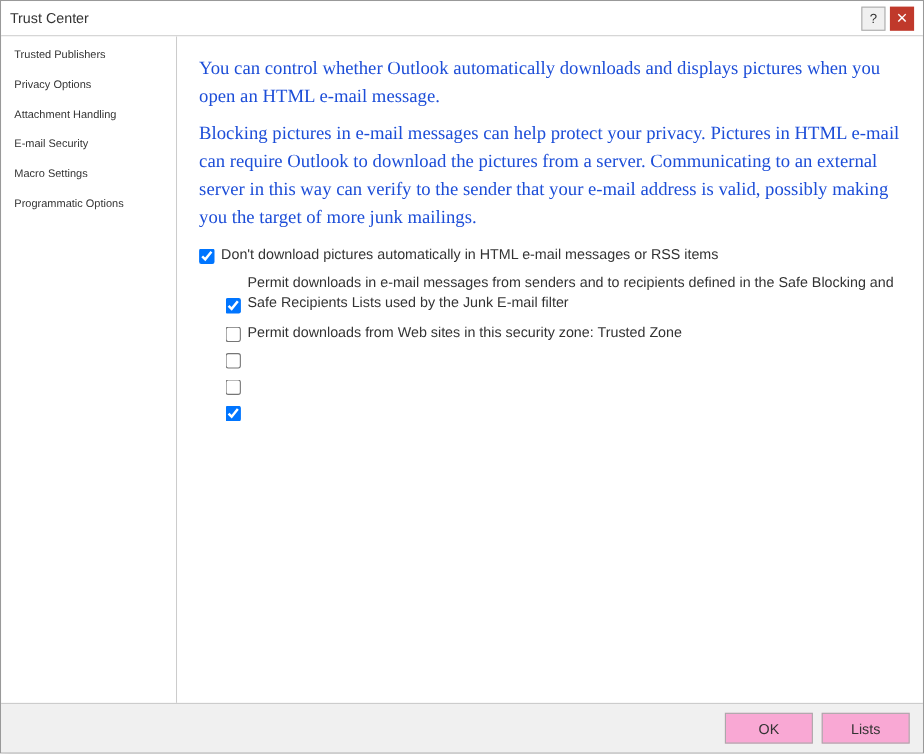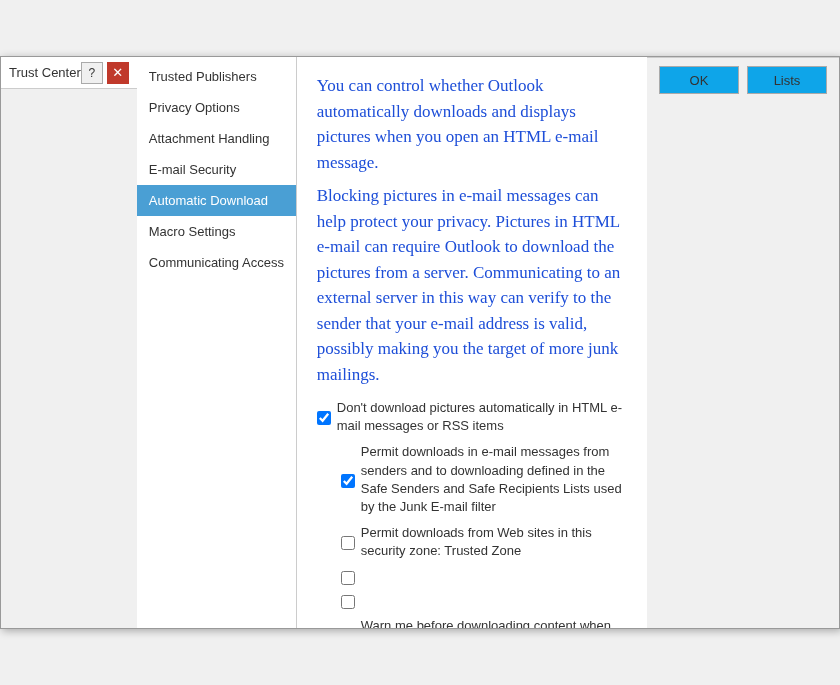--- a/index.html
+++ b/index.html
@@ -7,25 +7,25 @@
       font-family: 'Segoe UI', Tahoma, sans-serif;
       font-size: 13px;
       background: #f0f0f0;
       display: flex;
       align-items: center;
       justify-content: center;
       height: 100vh;
     }
     .dialog {
       width: 840px;
-      height: 573px;
+      height: 685px;
       background: #f0f0f0;
       border: 1px solid #999;
       display: flex;
-      flex-direction: row;
+      flex-direction: column;
       box-shadow: 2px 2px 8px rgba(0,0,0,0.3);
     }
     .title-bar {
       background: #fff;
       border-bottom: 1px solid #ccc;
       display: flex;
       align-items: center;
       justify-content: space-between;
       padding: 6px 8px;
       height: 32px;
@@ -77,21 +77,21 @@
       width: 160px;
       background: #fff;
       border-right: 1px solid #ccc;
       padding: 4px 0;
       flex-shrink: 0;
     }
     .sidebar-item {
       padding: 8px 12px;
       cursor: pointer;
       color: #333;
-      font-size: 13px;
+      font-size: 10px;
       white-space: nowrap;
     }
     .sidebar-item.active {
       background: #4a9fd4;
       color: white;
     }
     .content-area {
       flex: 1;
       padding: 16px 20px;
       overflow-y: auto;
@@ -105,21 +105,21 @@
       font-family: Liberation Serif, serif;
     }
     .description p {
       margin-bottom: 8px;
     }
     .options-section {
       margin-top: 8px;
     }
     .checkbox-row {
       display: flex;
-      align-items: center;
+      align-items: flex-end;
       margin-bottom: 8px;
       gap: 6px;
     }
     .checkbox-row input[type="checkbox"] {
       margin-top: 2px;
       flex-shrink: 0;
       width: 14px;
       height: 14px;
       cursor: pointer;
     }
@@ -137,21 +137,21 @@
       border-top: 1px solid #ccc;
       padding: 8px 12px;
       display: flex;
       justify-content: flex-end;
       gap: 8px;
     }
     .footer-btn {
       min-width: 80px;
       height: 28px;
       border: 1px solid #aaa;
-      background: #0ea5e9;
+      background: #f9a8d4;
       cursor: pointer;
       font-size: 13px;
       color: #333;
       padding: 0 16px;
     }
   </style>
 </head>
 <body>
 
 <div class="dialog">
@@ -166,23 +166,22 @@
     </div>
   </div>
 
   <div class="dialog-body">
 
     <div class="sidebar">
       <div class="sidebar-item">Trusted Publishers</div>
       <div class="sidebar-item">Privacy Options</div>
       <div class="sidebar-item">Attachment Handling</div>
       <div class="sidebar-item">E-mail Security</div>
-      <div class="sidebar-item active">Automatic Download</div>
       <div class="sidebar-item">Macro Settings</div>
-      <div class="sidebar-item">Communicating Access</div>
+      <div class="sidebar-item">Programmatic Options</div>
     </div>
 
     <div class="content-area">
       <div class="description">
         <p>You can control whether Outlook automatically downloads and displays pictures when you open an HTML e-mail message.</p>
         <p>Blocking pictures in e-mail messages can help protect your privacy. Pictures in HTML e-mail can require Outlook to download the pictures from a server. Communicating to an external server in this way can verify to the sender that your e-mail address is valid, possibly making you the target of more junk mailings.</p>
       </div>
 
       <div class="options-section">
 
@@ -191,44 +190,41 @@
           <label class="checkbox-label" for="dont-download">
             <span>Don't download pictures automatically in HTML e-mail messages or RSS items</span>
           </label>
         </div>
 
         <div class="sub-options">
 
           <div class="checkbox-row">
             <input type="checkbox" checked="" id="permit-safe-senders" style="">
             <label class="checkbox-label" for="permit-safe-senders">
-              <span>Permit downloads in e-mail messages from senders and to downloading defined in the Safe Senders and Safe Recipients Lists used by the Junk E-mail filter</span>
+              <span>Permit downloads in e-mail messages from senders and to recipients defined in the Safe Blocking and Safe Recipients Lists used by the Junk E-mail filter</span>
             </label>
           </div>
 
           <div class="checkbox-row">
             <input type="checkbox" id="permit-web-sites" style="">
             <label class="checkbox-label" for="permit-web-sites">
               <span>Permit downloads from Web sites in this security zone: Trusted Zone</span>
             </label>
           </div>
 
           <div class="checkbox-row">
             <input type="checkbox" id="permit-rss" style="">
           </div>
 
           <div class="checkbox-row">
             <input type="checkbox" id="permit-sharepoint" style="">
           </div>
 
           <div class="checkbox-row">
             <input type="checkbox" checked="" id="warn-before-download" style="">
-            <label class="checkbox-label" for="warn-before-download">
-              <span>Warn me before downloading content when editing, forwarding, or replying to e-mail</span>
-            </label>
           </div>
 
         </div>
       </div>
     </div>
   </div>
 
   <div class="dialog-footer">
     <button class="footer-btn">OK</button>
     <button class="footer-btn">Lists</button>

